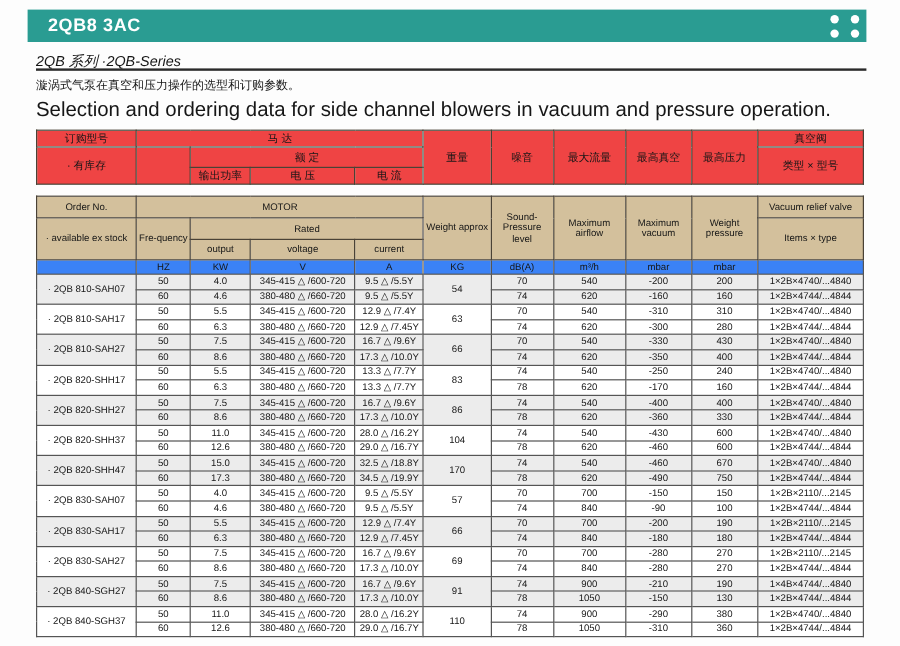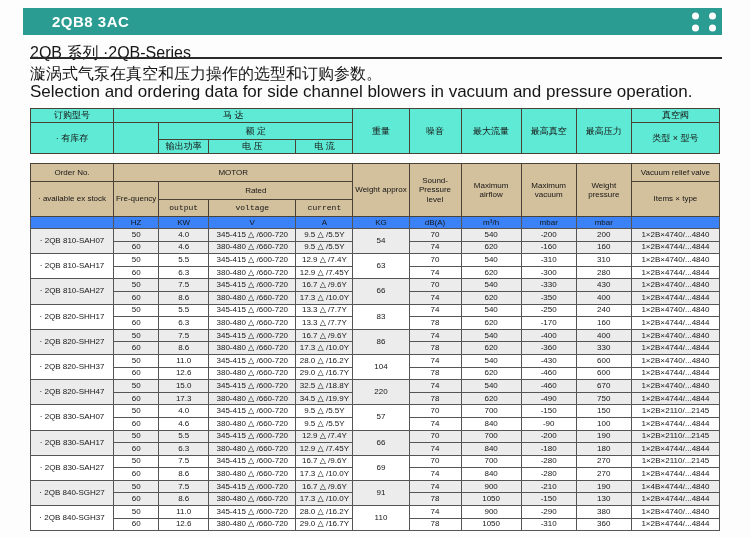--- a/index.html
+++ b/index.html
@@ -4,46 +4,46 @@
 <style>
   * { margin:0; padding:0; box-sizing:border-box; }
   html,body { width:750px; height:538px; background:#fdfdfd; }
   body { font-family:"Liberation Sans","DejaVu Sans",sans-serif; color:#161616; position:relative; overflow:hidden; }
 
   .topbar { position:absolute; left:23px; top:8px; width:699px; height:27px; display:flex; align-items:center; }
   .topbar-title { color:#ffffff; font-size:15px; font-weight:bold; margin-left:17px; letter-spacing:0.5px; }
   .dots { position:absolute; right:6px; top:50%; transform:translateY(-50%); display:grid; grid-template-columns:7px 7px; grid-gap:5px 10px; }
   .dot { width:7px; height:7px; border-radius:50%; background:#ffffff; }
 
-  .series-line { position:absolute; left:30px; top:43px; font-size:16px; }
+  .series-line { position:absolute; left:30px; top:43px; font-size:12px;font-style:italic; }
   .rule { position:absolute; left:30px; top:57px; width:692px; height:1.5px; background:#2a2a2a; }
-  .desc-zh { position:absolute; left:30px; top:64px; font-size:16px; }
+  .desc-zh { position:absolute; left:30px; top:64px; font-size:10px; }
   .desc-en { position:absolute; left:30px; top:82px; font-size:17px; }
 
   table.tbl { border-collapse:collapse; table-layout:fixed; width:690px; border:1.5px solid #1c1c1c; }
   .tbl td { border:1px solid #555; padding:0 1px; text-align:center; vertical-align:middle; overflow:hidden; }
-  .hdr-zh td { background:#5eead4; font-size:9px; border-color:#4a4236; }
+  .hdr-zh td { background:#ef4444; font-size:9px; border-color:#4a4236; }
   .hdr-en td { background:#d3c09c; font-size:8px; border-color:#4a4236; line-height:1.15; }
   .units td { background:#3b82f6; font-size:8px; height:12px; }
   .t1 { position:absolute; left:30px; top:108px; }
   .t2 { position:absolute; left:30px; top:163px; }
   .r1 td { height:13px; }
   .r2 td { height:17px; }
   .r3 td { height:14px; }
   .e1 td { height:18px; }
   .e2 td { height:18px; }
-  .e3 td { height:17px;font-family:Liberation Mono, monospace; }
+  .e3 td { height:17px; }
   .nowrap { white-space:nowrap; font-size:7.5px; }
   tbody.data td { font-size:8px; height:12.6px; line-height:1; background:#ffffff; }
   tbody.data tr.g-shaded td { background:#ececec; }
 </style>
 </head>
 <body>
 
-<div class="topbar" id="topbar" style="background: rgb(42, 156, 146); padding-left: 12px;">
+<div class="topbar" id="topbar" style="background: rgb(42, 156, 146);">
   <span class="topbar-title">2QB8 3AC</span>
   <span class="dots">
     <span class="dot"></span>
       <span class="dot"></span>
     <span class="dot"></span>
       <span class="dot"></span>
   </span>
 </div>
 
 <div class="series-line">2QB 系列 ·2QB-Series</div>
@@ -284,21 +284,21 @@
         <td>-460</td>
         <td>600</td>
         <td>1×2B×4744/...4844</td>
       </tr>
       <tr class="g-shaded">
         <td rowspan="2">· 2QB 820-SHH47</td>
         <td>50</td>
         <td>15.0</td>
         <td>345-415 △ /600-720</td>
         <td>32.5 △ /18.8Y</td>
-        <td rowspan="2">220</td>
+        <td rowspan="2">170</td>
         <td>74</td>
         <td>540</td>
         <td>-460</td>
         <td>670</td>
         <td>1×2B×4740/...4840</td>
       </tr>
       <tr class="g-shaded">
         <td>60</td>
         <td>17.3</td>
         <td>380-480 △ /660-720</td>

